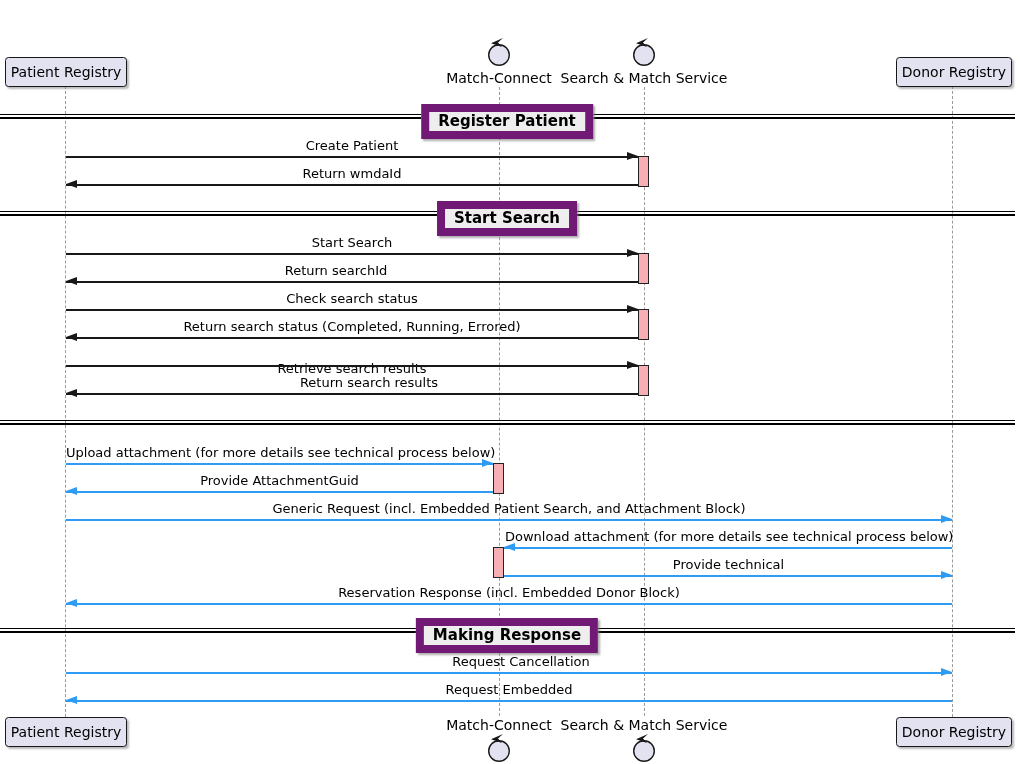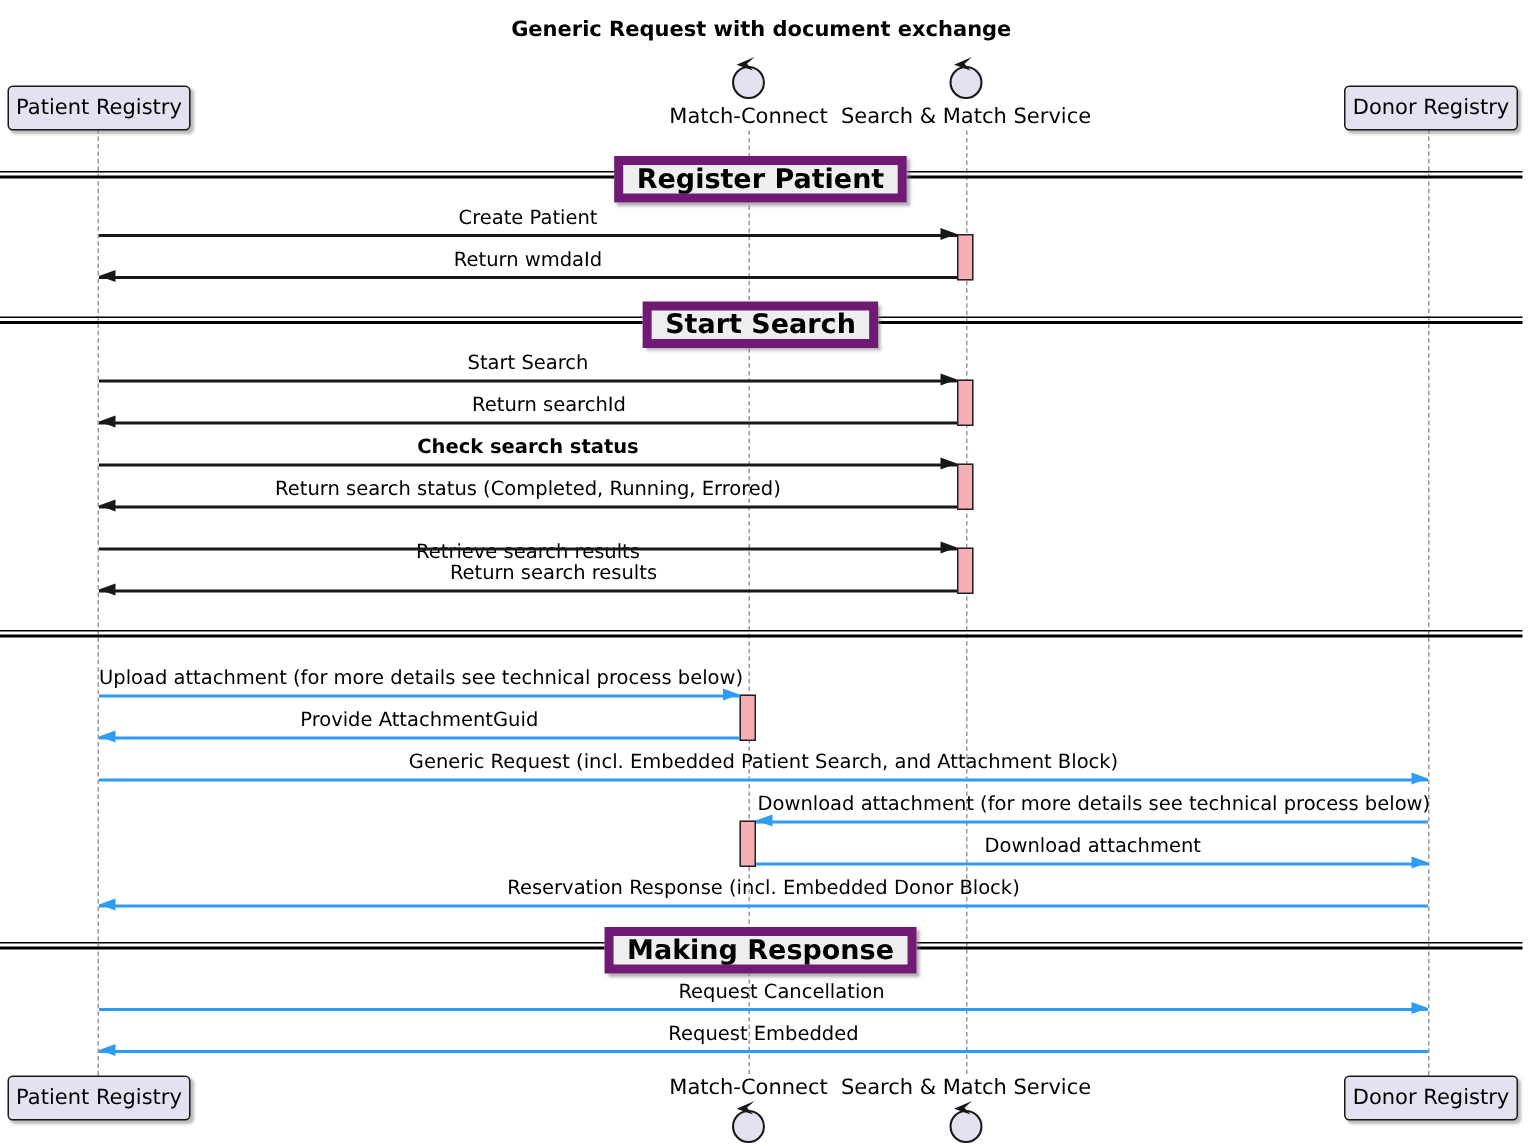--- a/index.html
+++ b/index.html
@@ -6,21 +6,21 @@
   #page{position:relative;width:1020px;height:764px;background:#fff;
         font-family:"DejaVu Sans","Liberation Sans",sans-serif;color:#000;overflow:hidden;}
   .title{position:absolute;top:12px;left:0;width:1015px;text-align:center;
          font-weight:bold;font-size:14px;}
   .pbox{position:absolute;background:#E2E2F0;border:1.4px solid #181818;border-radius:3.5px;
         display:flex;align-items:center;justify-content:center;font-size:14px;
         box-shadow:2px 2px 2px rgba(130,130,130,0.55);}
   .lifeline{position:absolute;width:0;border-left:1px dashed #9A9A9A;}
   .divline{position:absolute;left:0;width:1015px;height:1.5px;background:#000;}
   .divbox{position:absolute;left:507px;transform:translateX(-50%);background:#EEEEEE;
-          border:6px solid #701a75;padding:1px 9px;font-size:18px;line-height:17px;
+          border:8px solid #701a75;padding:1px 9px;font-size:15px;line-height:17px;
           font-weight:bold;white-space:nowrap;box-shadow:2px 2px 2px rgba(120,120,120,0.6);}
   .act{position:absolute;width:11px;box-sizing:border-box;background:#F6B0B5;
        border:1px solid #222;}
   .mlabel{position:absolute;height:17px;font-size:13px;text-align:center;
           white-space:nowrap;color:#000;}
   .mline{position:absolute;height:1.5px;}
   .black-bg{background:#181818;}
   .blue-bg{background:#2E9BF5;}
   .head{position:absolute;width:0;height:0;border-top:4.5px solid transparent;
         border-bottom:4.5px solid transparent;}
@@ -29,21 +29,20 @@
   .hr-blue{border-left:11px solid #2E9BF5;}
   .hl-blue{border-right:11px solid #2E9BF5;}
   .ctrl-label{position:absolute;font-size:14px;white-space:nowrap;transform:translateX(-50%);}
   .ctrl-icon{position:absolute;width:24px;height:30px;}
 </style>
 </head>
 <body>
 
 <div id="page">
 
-  <div class="title">Generic Request with document exchange</div>
 
   <div class="lifeline" style="left:64.5px;top:86px;height:631px;"></div>
   <div class="lifeline" style="left:498.5px;top:87px;height:629px;"></div>
   <div class="lifeline" style="left:643.5px;top:87px;height:629px;"></div>
   <div class="lifeline" style="left:951.5px;top:86px;height:631px;"></div>
 
   <div class="pbox" style="left:5px;top:57px;width:120px;height:28px;">
     <span>Patient Registry</span>
   </div>
   <div class="pbox" style="left:896px;top:57px;width:114px;height:28px;">
@@ -91,26 +90,26 @@
   <div class="divline" style="top:210.5px;"></div>
   <div class="divline" style="top:214px;"></div>
   <div class="divbox" style="top:201px;">Start Search</div>
 
   <div>
     <div class="mlabel" style="left:66px;top:235px;width:572px;">Start Search</div>
     <div class="mline black-bg" style="left:66px;top:253px;width:572px;"></div>
     <div class="head hr-black" style="left:627px;top:249px;"></div>
   </div>
   <div>
-    <div class="mlabel" style="left:80px;top:263px;width:572px;">Return searchId</div>
+    <div class="mlabel" style="left:50px;top:263px;width:572px;">Return searchId</div>
     <div class="mline black-bg" style="left:66px;top:281px;width:572px;"></div>
     <div class="head hl-black" style="left:66px;top:277px;"></div>
   </div>
   <div>
-    <div class="mlabel" style="left:66px;top:291px;width:572px;font-weight:bold;">Check search status</div>
+    <div class="mlabel" style="left:66px;top:291px;width:572px;">Check search status</div>
     <div class="mline black-bg" style="left:66px;top:309px;width:572px;"></div>
     <div class="head hr-black" style="left:627px;top:305px;"></div>
   </div>
   <div>
     <div class="mlabel" style="left:66px;top:319px;width:572px;">Return search status (Completed, Running, Errored)</div>
     <div class="mline black-bg" style="left:66px;top:337px;width:572px;"></div>
     <div class="head hl-black" style="left:66px;top:333px;"></div>
   </div>
   <div>
     <div class="mlabel" style="left:66px;top:347px;width:572px;margin-top:14px;">Retrieve search results</div>
@@ -140,21 +139,21 @@
     <div class="mlabel" style="left:66px;top:501px;width:886px;">Generic Request (incl. Embedded Patient Search, and Attachment Block)</div>
     <div class="mline blue-bg" style="left:66px;top:519px;width:886px;"></div>
     <div class="head hr-blue" style="left:941px;top:515px;"></div>
   </div>
   <div>
     <div class="mlabel" style="left:505px;top:529px;width:447px;">Download attachment (for more details see technical process below)</div>
     <div class="mline blue-bg" style="left:504px;top:547px;width:448px;"></div>
     <div class="head hl-blue" style="left:504px;top:543px;"></div>
   </div>
   <div>
-    <div class="mlabel" style="left:505px;top:557px;width:447px;">Download attachment</div>
+    <div class="mlabel" style="left:505px;top:557px;width:447px;">Provide technical</div>
     <div class="mline blue-bg" style="left:504px;top:575px;width:448px;"></div>
     <div class="head hr-blue" style="left:941px;top:571px;"></div>
   </div>
   <div>
     <div class="mlabel" style="left:66px;top:585px;width:886px;">Reservation Response (incl. Embedded Donor Block)</div>
     <div class="mline blue-bg" style="left:66px;top:603px;width:886px;"></div>
     <div class="head hl-blue" style="left:66px;top:599px;"></div>
   </div>
 
   <div class="divline" style="top:627.5px;"></div>

